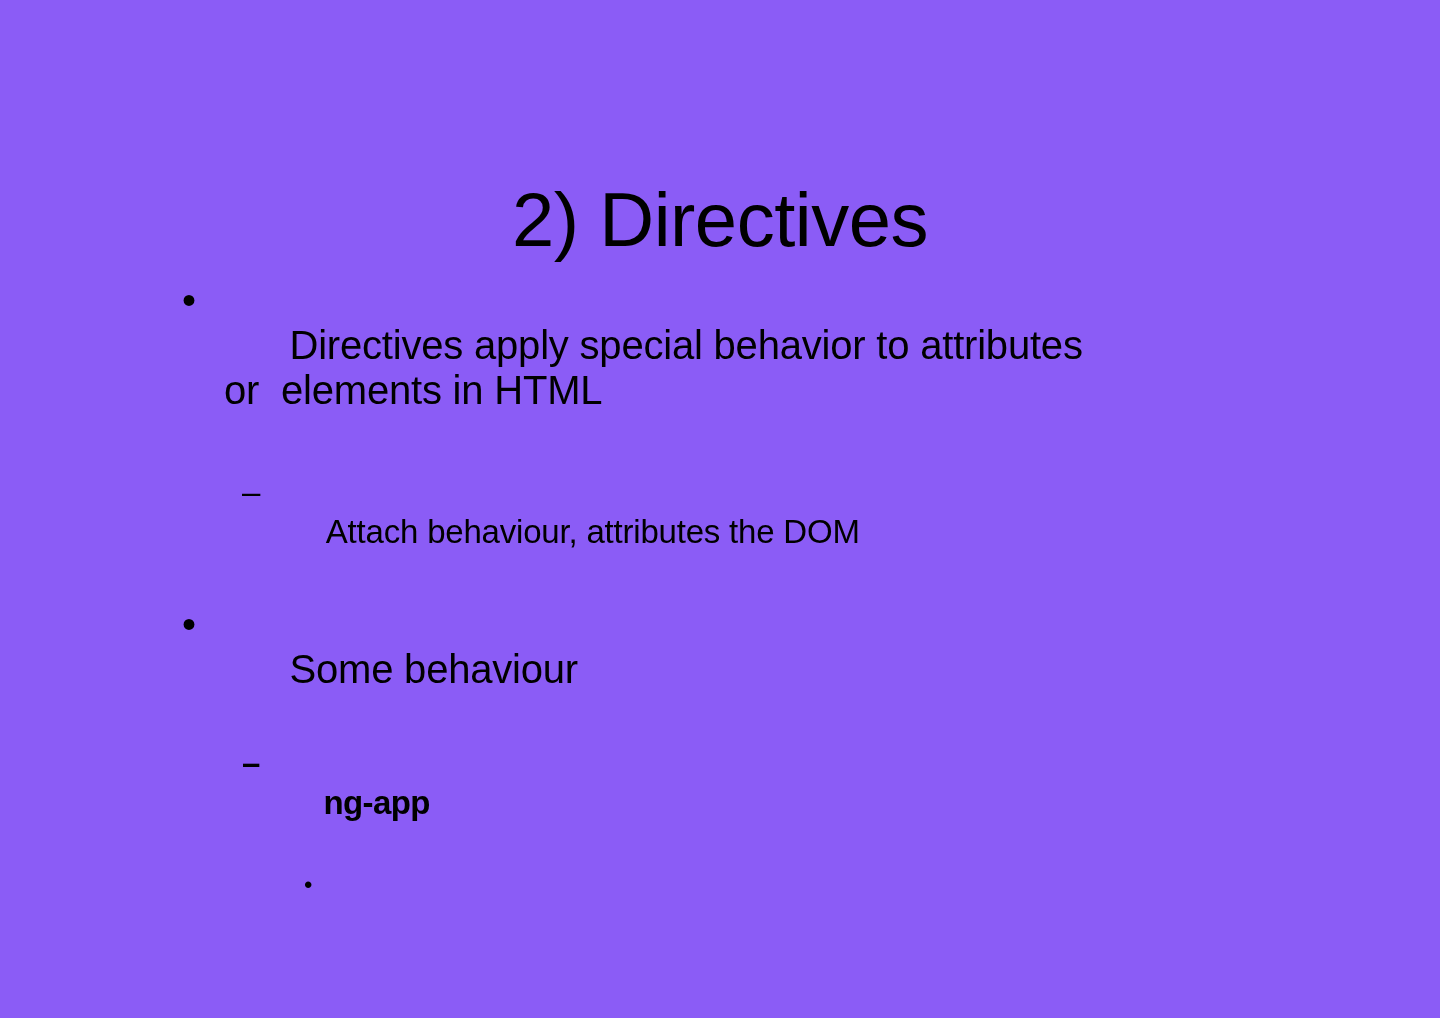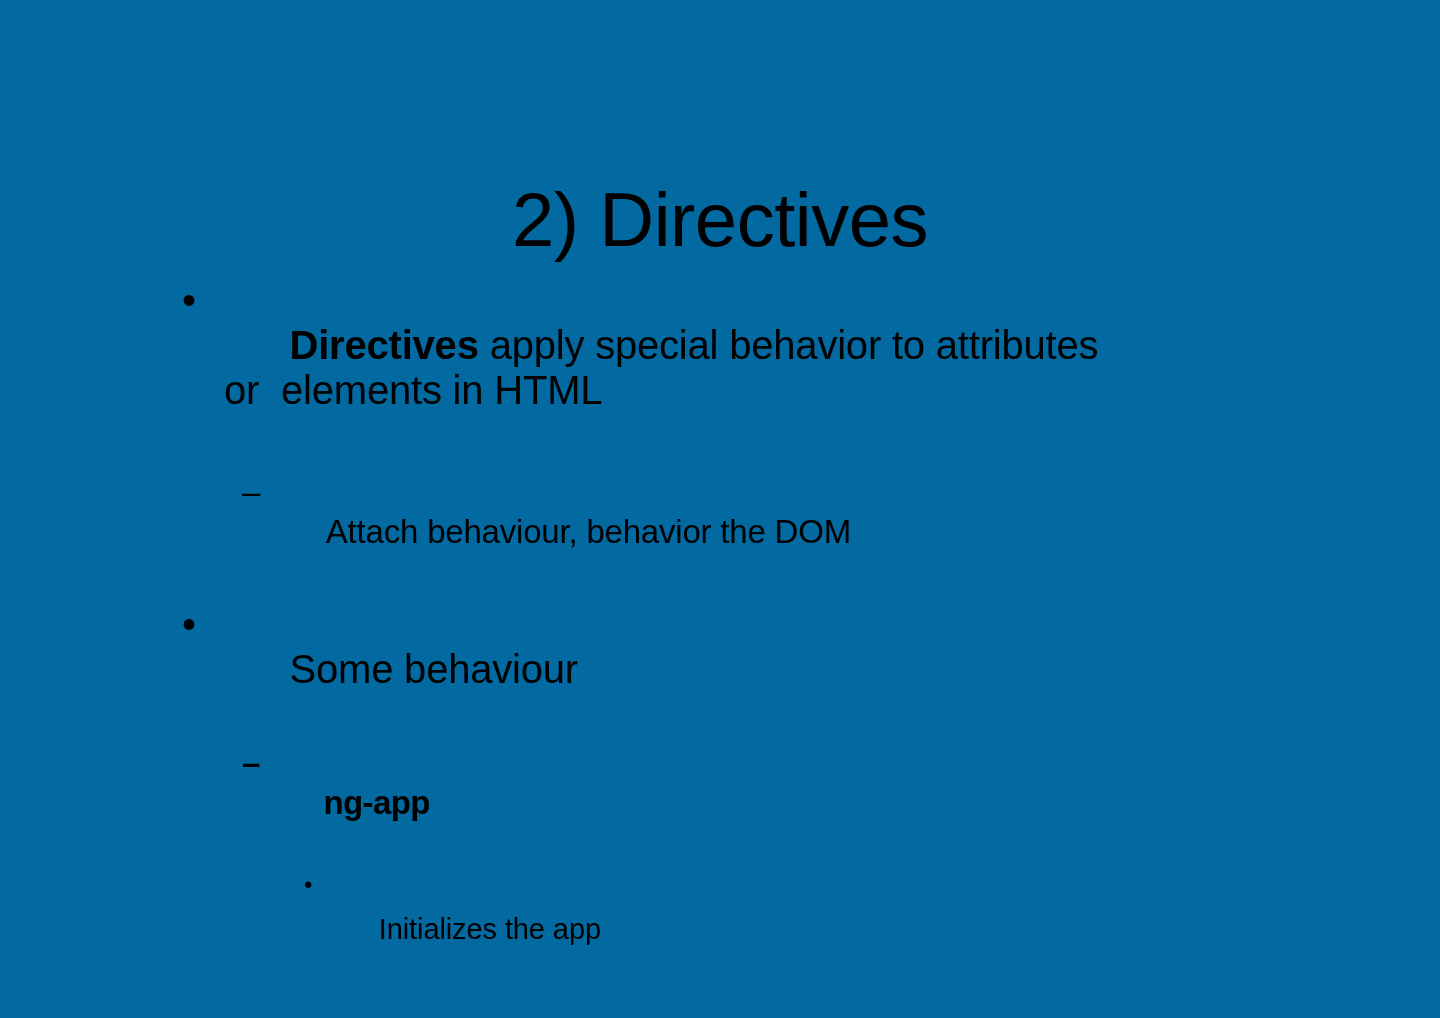--- a/index.html
+++ b/index.html
@@ -13,21 +13,21 @@
     position: relative;
     overflow: hidden;
     font-family: "Liberation Sans", sans-serif;
     color: #000000;
     -webkit-font-smoothing: antialiased;
   }
 
   .slide {
     position: absolute;
     inset: 0;
-    background: #0369a1;
+    background: #8b5cf6;
   }
 
   
   .slide-title {
     position: absolute;
     left: 0;
     top: 126px;
     width: 1440px;
     text-align: center;
     font-size: 76px;
@@ -63,21 +63,21 @@
     max-width: 880px;
   }
   .lvl1 .marker {
     position: absolute;
     left: 6px;
     top: 0;
     font-size: 40px;
     line-height: 45px;
   }
   .lvl1 b {
-    font-weight: 700;
+    font-weight: 400;
   }
 
   
   .lvl2 {
     padding-left: 96px;
     font-size: 33px;
     line-height: 40px;
     font-weight: 400;
     letter-spacing: -0.2px;
     white-space: pre-wrap;
@@ -128,37 +128,37 @@
 
   <div class="body-block">
 
     <div class="bullet-row lvl1">
       <span class="marker">•</span><b>Directives</b><span> apply special behavior to attributes or  elements in HTML</span>
     </div>
 
     <div class="sp-1"></div>
 
     <div class="bullet-row lvl2">
-      <span class="marker">–</span><span>Attach behaviour, behavior the DOM</span>
+      <span class="marker">–</span><span>Attach behaviour, attributes the DOM</span>
     </div>
 
     <div class="sp-2"></div>
 
     <div class="bullet-row lvl1">
       <span class="marker">•</span><span>Some behaviour</span>
     </div>
 
     <div class="sp-3"></div>
 
     <div class="bullet-row lvl2 strong">
       <span class="marker">–</span><span>ng-app</span>
     </div>
 
     <div class="bullet-row lvl3">
-      <span class="marker">•</span><span>Initializes the app</span>
+      <span class="marker">•</span>
     </div>
 
     <div class="sp-4"></div>
 
     <div class="bullet-row lvl2 strong">
       <span class="marker">–</span>
     </div>
 
   </div>
 </div>

